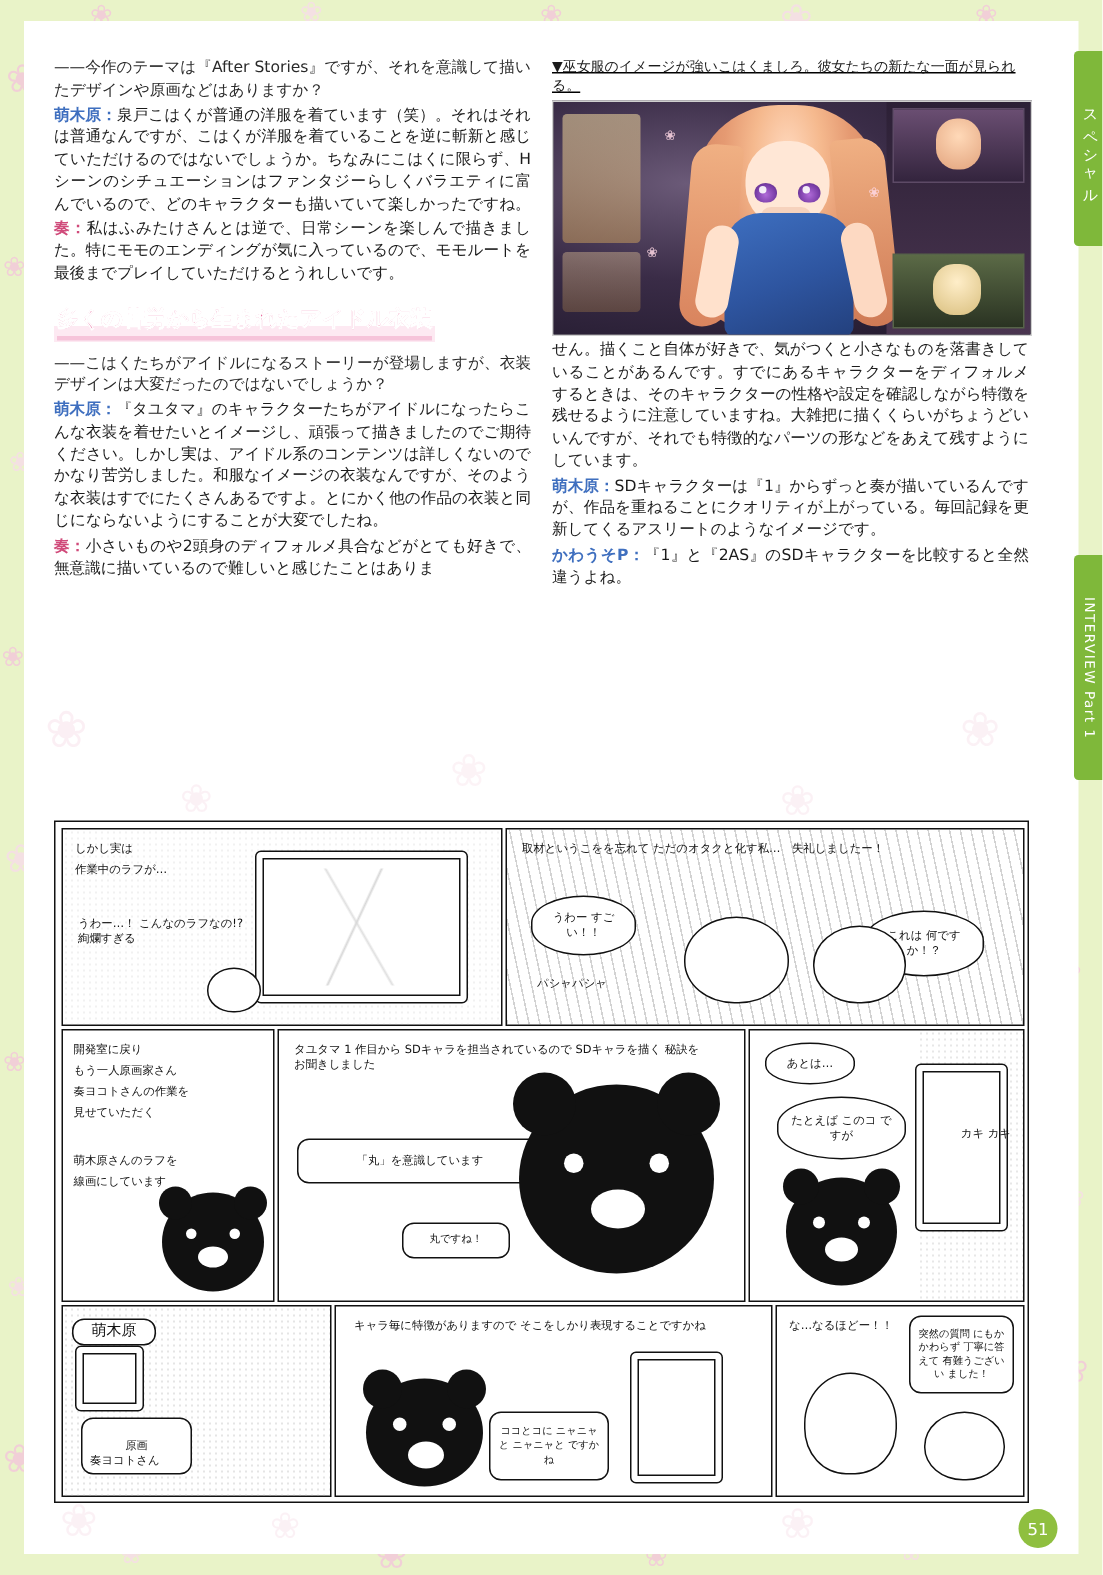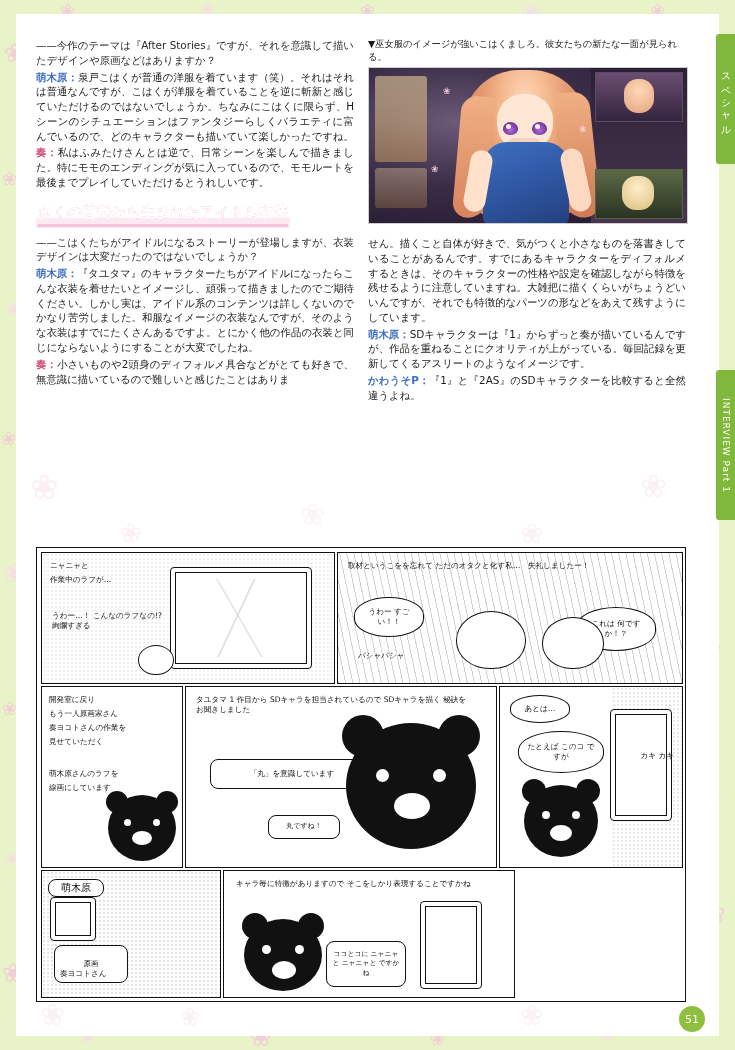--- a/index.html
+++ b/index.html
@@ -78,21 +78,21 @@
     color:#e0347a;
     -webkit-text-stroke:0.5px #ffffff;
     letter-spacing:0px;
     background:linear-gradient(to bottom,#ffffff 60%, #fde9f2 60%);
     display:inline-block;
     padding:1px 2px;
   }
   .heading .underline{display:block;height:3px;background:#f6c4da;margin-top:2px;}
 
   
-  .photo-wrap{margin-bottom:12px;}
+  .photo-wrap{margin-bottom:2px;text-decoration:underline;}
   .photo-cap{
     font-size:9.3px;color:#1b1b1b;margin-bottom:3px;
   }
   .photo{
     position:relative;
     width:318px;height:155px;
     overflow:hidden;
     background:#231a2c;
     border:1px solid #cfcfcf;
   }
@@ -327,21 +327,21 @@
         <p class="txt"><span class="spk-m">萌木原：</span><span>SDキャラクターは『1』からずっと奏が描いているんですが、作品を重ねることにクオリティが上がっている。毎回記録を更新してくるアスリートのようなイメージです。</span></p>
         <p class="txt"><span class="spk-p">かわうそP：</span><span>『1』と『2AS』のSDキャラクターを比較すると全然違うよね。</span></p>
       </div>
     </div>
   </div>
 
   <div class="manga">
 
     <div class="panel" style="left:4px;top:4px;width:292px;height:130px;">
       <div class="screentone" style="opacity:.3;"></div>
-      <div class="hand-text" style="left:8px;top:8px;">ニャニャと</div>
+      <div class="hand-text" style="left:8px;top:8px;">しかし実は</div>
       <div class="hand-text" style="left:8px;top:22px;">作業中のラフが…</div>
       <div class="monitor" style="left:128px;top:14px;width:140px;height:100px;">
         <div class="mon-screen">
           <div class="sketch" style="inset:6px;"></div>
         </div>
       </div>
       <div class="hand-text" style="left:10px;top:58px;width:110px;">うわー…！
 こんなのラフなの!?
 絢爛すぎる</div>
       <div class="cat" style="left:96px;top:88px;width:34px;height:32px;">
@@ -379,21 +379,21 @@
         <div class="bear-eye" style="left:16px;top:24px;width:7px;height:7px;"></div>
         <div class="bear-eye" style="right:16px;top:24px;width:7px;height:7px;"></div>
         <div class="bear-muz" style="left:24px;top:36px;width:20px;height:14px;"></div>
       </div>
     </div>
 
     <div class="panel" style="left:148px;top:138px;width:310px;height:180px;">
       <div class="hand-text" style="left:10px;top:8px;width:280px;">タユタマ 1 作目から
 SDキャラを担当されているので
 SDキャラを描く 秘訣を お聞きしました</div>
-      <div class="bubble rect" style="left:24px;top:72px;width:164px;height:30px;">「丸」を意識しています</div>
+      <div class="bubble rect" style="left:12px;top:72px;width:164px;height:30px;">「丸」を意識しています</div>
       <div class="bubble rect" style="left:82px;top:128px;width:72px;height:24px;font-size:7px;">丸ですね！</div>
       <div class="bear" style="left:160px;top:36px;width:130px;height:126px;">
         <div class="bear-ear" style="left:-4px;top:-8px;width:42px;height:42px;"></div>
         <div class="bear-ear" style="right:-4px;top:-8px;width:42px;height:42px;"></div>
         <div class="bear-eye" style="left:30px;top:46px;width:13px;height:13px;"></div>
         <div class="bear-eye" style="right:30px;top:46px;width:13px;height:13px;"></div>
         <div class="bear-muz" style="left:48px;top:70px;width:36px;height:26px;"></div>
       </div>
     </div>
 
@@ -440,17 +440,29 @@
         <div class="bear-ear" style="right:-2px;top:-6px;width:26px;height:26px;"></div>
         <div class="bear-eye" style="left:18px;top:26px;width:9px;height:9px;"></div>
         <div class="bear-eye" style="right:18px;top:26px;width:9px;height:9px;"></div>
         <div class="bear-muz" style="left:28px;top:42px;width:24px;height:18px;"></div>
       </div>
       <div class="monitor" style="left:196px;top:30px;width:60px;height:86px;">
           <div class="mon-screen"></div>
         </div>
     </div>
 
+    <div class="panel" style="left:480px;top:322px;width:164px;height:126px;">
+      <div class="hand-text" style="left:8px;top:8px;width:96px;">な…なるほどー！！</div>
+      <div class="bubble rect" style="right:6px;top:6px;width:70px;height:52px;font-size:6.8px;">突然の質問
+にもかかわらず
+丁寧に答えて
+有難うございい
+ました！</div>
+      <div class="ghost" style="left:18px;top:44px;width:60px;height:66px;"></div>
+      <div class="cat" style="left:96px;top:64px;width:56px;height:52px;">
+        <div class="cat-head" style="left:2px;top:6px;width:52px;height:44px;"></div>
+      </div>
+    </div>
 
   </div>
 
   <div class="page-no">51</div>
 </div>
 
 </body></html>

